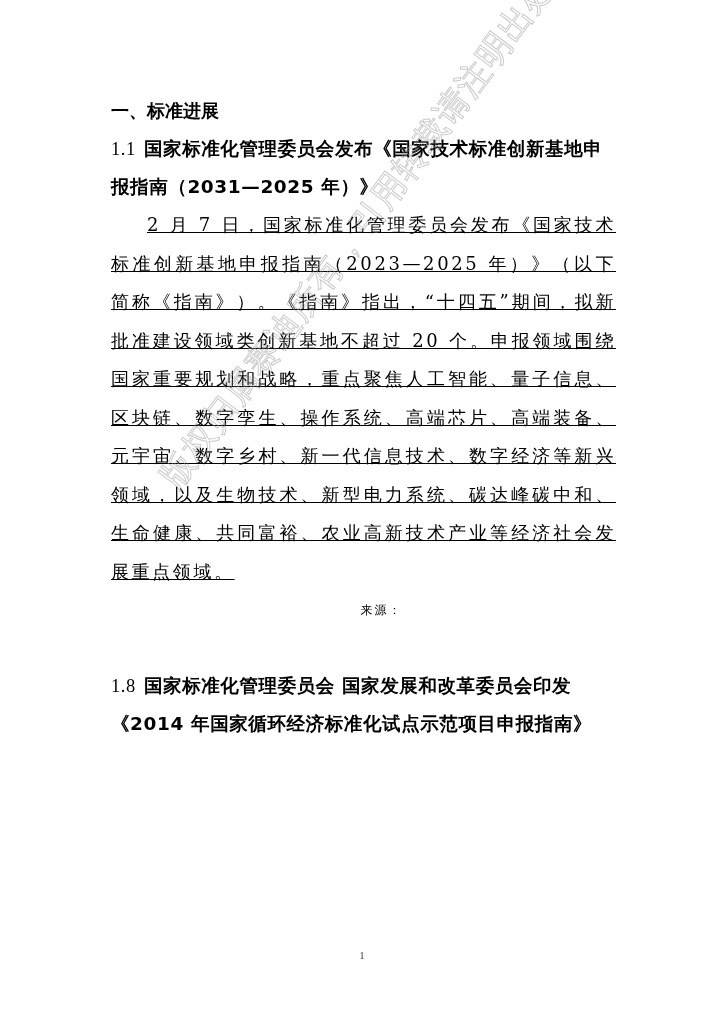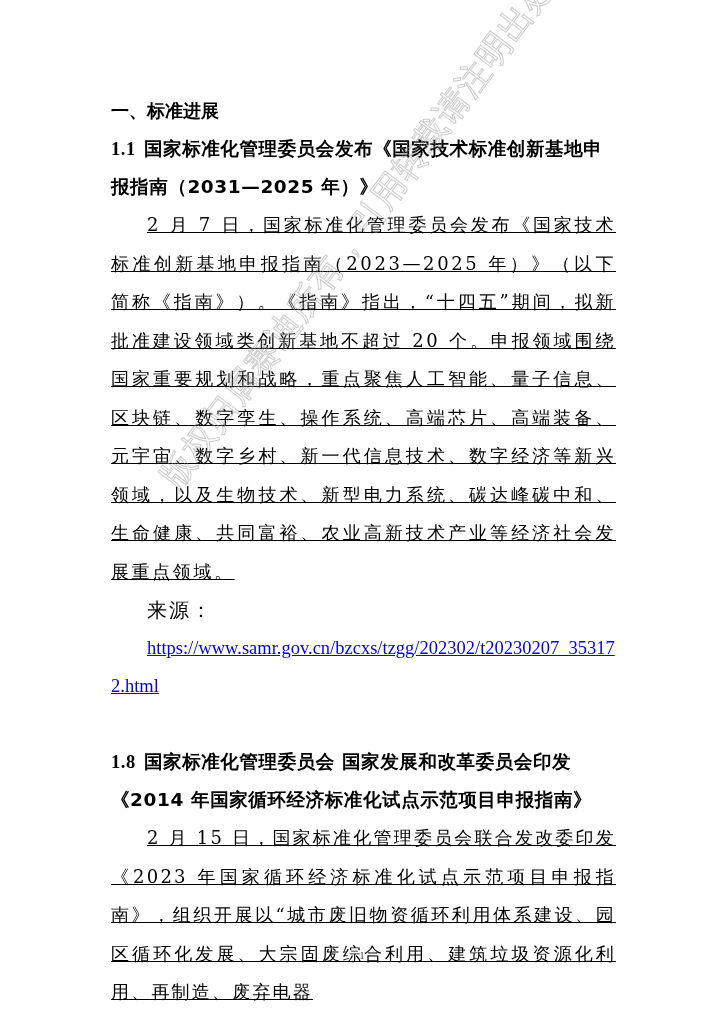--- a/index.html
+++ b/index.html
@@ -38,40 +38,41 @@
     }
     .h2 {
       font-family: "DejaVu Sans", "Liberation Sans", sans-serif;
       font-weight: bold;
       font-size: 18.5px;
       line-height: 38px;
       letter-spacing: 0.6px;
     }
     .h2 .num {
       font-family: "Liberation Serif", serif;
-      font-weight: bold;
+      font-weight: normal;
       margin-right: 8px;
     }
     .para {
       font-size: 18px;
       line-height: 38.5px;
       text-indent: 36px;
       text-align: justify;
       letter-spacing: 2.6px;
       word-break: break-all;
       text-decoration: underline;
     }
     .para.p2 {
       letter-spacing: 2.2px;
     }
     .label {
-      font-size: 20px;
+      font-size: 12px;
       line-height: 38px;
       text-indent: 36px;
       letter-spacing: 2px;
+      text-align: center;
     }
     .link {
       font-family: "Liberation Serif", serif;
       font-size: 18.5px;
       line-height: 38px;
       text-indent: 36px;
       color: #0000ee;
       text-decoration: underline;
       word-break: break-all;
       cursor: pointer;
@@ -115,28 +116,26 @@
     <div class="h1">一、标准进展</div>
 
     <div class="h2">
       <span class="num">1.1</span><span>国家标准化管理委员会发布《国家技术标准创新基地申报指南（2031—2025 年）》</span>
     </div>
 
     <div class="para">2 月 7 日，国家标准化管理委员会发布《国家技术标准创新基地申报指南（2023—2025 年）》（以下简称《指南》）。《指南》指出，“十四五”期间，拟新批准建设领域类创新基地不超过 20 个。申报领域围绕国家重要规划和战略，重点聚焦人工智能、量子信息、区块链、数字孪生、操作系统、高端芯片、高端装备、元宇宙、数字乡村、新一代信息技术、数字经济等新兴领域，以及生物技术、新型电力系统、碳达峰碳中和、生命健康、共同富裕、农业高新技术产业等经济社会发展重点领域。</div>
 
     <div class="label">来源：</div>
 
-    <div class="link" title="https://www.samr.gov.cn/bzcxs/tzgg/202302/t20230207_353172.html">https://www.samr.gov.cn/bzcxs/tzgg/202302/t20230207_353172.html</div>
 
     <div class="spacer"></div>
 
     <div class="h2">
       <span class="num">1.8</span><span>国家标准化管理委员会  国家发展和改革委员会印发《2014 年国家循环经济标准化试点示范项目申报指南》</span>
     </div>
 
-    <div class="para p2">2 月 15 日，国家标准化管理委员会联合发改委印发《2023 年国家循环经济标准化试点示范项目申报指南》，组织开展以“城市废旧物资循环利用体系建设、园区循环化发展、大宗固废综合利用、建筑垃圾资源化利用、再制造、废弃电器</div>
 
   </div>
 
   <div class="watermark">版权归属赛迪所有，引用转载请注明出处</div>
 
   <div class="page-number">1</div>
 </div>
 
 </body></html>

